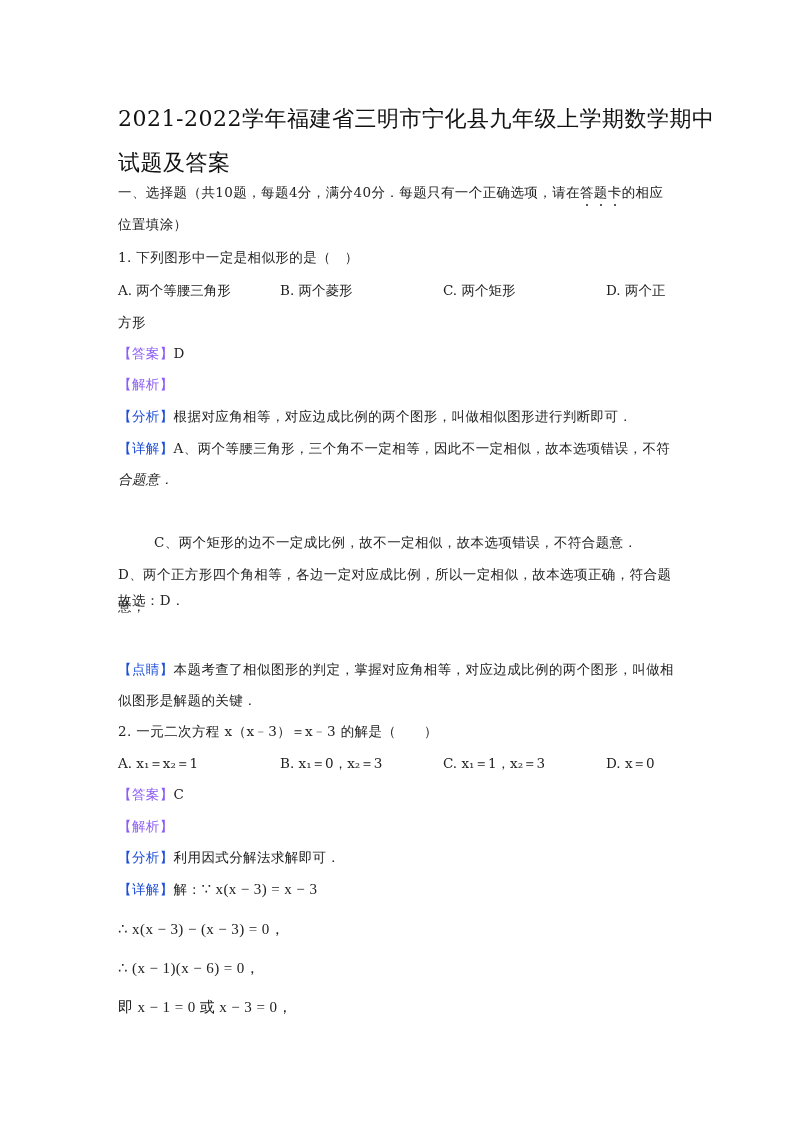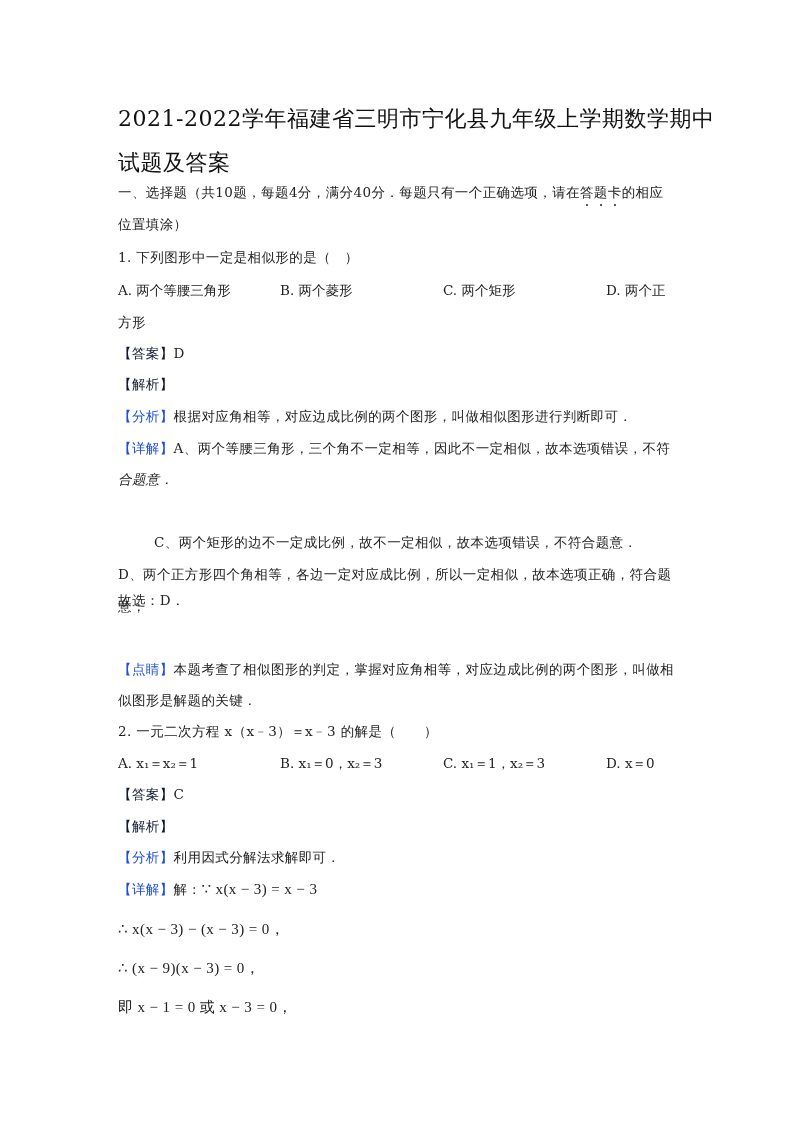--- a/index.html
+++ b/index.html
@@ -2,21 +2,21 @@
 <html><head>
 <meta charset="utf-8">
 <style>
   html, body { margin: 0; padding: 0; background: #ffffff; }
   body { width: 793px; height: 1122px; position: relative; overflow: hidden;
          font-family: "DejaVu Serif", "Liberation Serif", serif; color: #1a1a1a; }
   .page { position: absolute; left: 0; top: 0; width: 793px; height: 1122px; }
   .title { position: absolute; left: 118px; font-size: 22px; letter-spacing: 0.5px; color: #111; white-space: nowrap; }
   .line { position: absolute; left: 118px; font-size: 13.5px; white-space: nowrap; color: #222; letter-spacing: 0.4px; }
   .tag { color: #1d4ed8; }
-  .tag-blue { color: #0f172a; }
+  .tag-blue { color: #8b5cf6; }
   .opt { position: absolute; font-size: 13.5px; white-space: nowrap; color: #222; text-align: center; }
   .math { font-family: "Liberation Serif", "DejaVu Serif", serif; font-size: 15px; }
   .emph { position: relative; }
   .emph::after { content: ""; position: absolute; left: 50%; bottom: -6px; width: 2px; height: 2px; background: #222; border-radius: 50%; transform: translateX(-50%); }
 </style>
 </head>
 <body>
 
 <div class="page">
 
@@ -73,16 +73,16 @@
     <span class="tag-blue">【答案】</span><span>C</span>
   </div>
   <div class="line tag-blue" style="top:818px;">【解析】</div>
   <div class="line" style="top:849px;">
     <span class="tag">【分析】</span><span>利用因式分解法求解即可．</span>
   </div>
   <div class="line" style="top:880px;">
     <span class="tag">【详解】</span><span>解：</span><span class="math">∵ x(x − 3) = x − 3</span>
   </div>
   <div class="line math" style="top:920px;">∴ x(x − 3) − (x − 3) = 0，</div>
-  <div class="line math" style="top:959px;">∴ (x − 9)(x − 3) = 0，</div>
+  <div class="line math" style="top:959px;">∴ (x − 1)(x − 6) = 0，</div>
   <div class="line math" style="top:998px;">即 x − 1 = 0 或 x − 3 = 0，</div>
 
 </div>
 
 </body></html>

